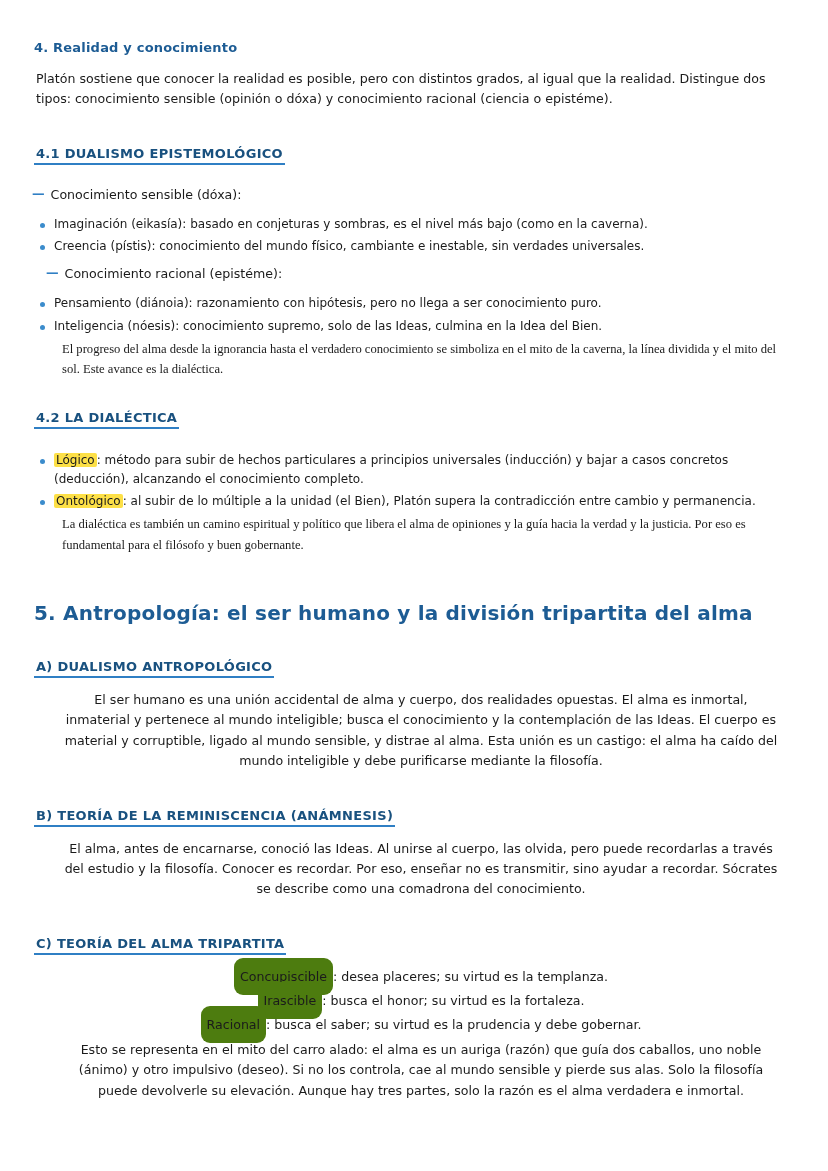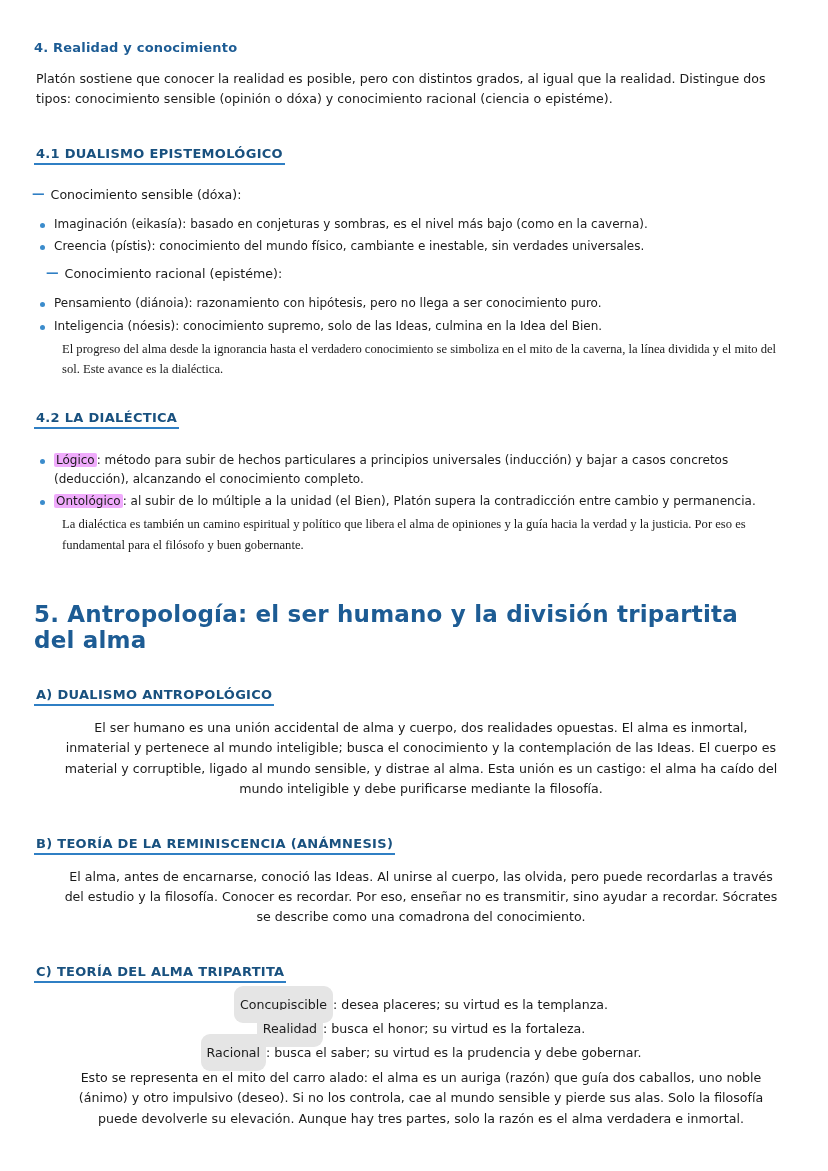--- a/index.html
+++ b/index.html
@@ -26,21 +26,21 @@
   .h1 {
     font-family: "DejaVu Sans", sans-serif;
     color: #1d5c94;
     font-size: 13px;
     font-weight: bold;
     letter-spacing: .2px;
     margin: 10px 0 14px 0;
     padding-left: 2px;
   }
   .h1.second {
-    font-size: 23px;
+    font-size: 20px;
     margin-top: 26px;
     margin-bottom: 16px;
   }
   .h2 {
     display: inline-block;
     color: #19517f;
     font-size: 13px;
     font-weight: bold;
     letter-spacing: .3px;
     border-bottom: 2.5px solid #2f7fc4;
@@ -88,26 +88,26 @@
   .bullet-dot {
     width: 5px;
     height: 5px;
     border-radius: 50%;
     background: #3b8ccc;
     margin: 8px 9px 0 0;
     flex: 0 0 auto;
   }
   .bullet-text { flex: 1 1 auto; }
   .hl-blue {
-    background: #f0abfc;
+    background: #fde047;
     padding: 0 2px;
     border-radius: 2px;
   }
   .hl-round {
-    background: #e5e5e5;
+    background: #4d7c0f;
     padding: 11px 6px;
     border-radius: 9px;
   }
   .cont {
     font-size: 12.6px;
     line-height: 1.62;
     padding-left: 30px;
     max-width: 730px;
     margin: 0 0 4px 0;
     font-family: Liberation Serif, serif;
@@ -195,19 +195,19 @@
 
   <p class="p indent">El alma, antes de encarnarse, conoció las Ideas. Al unirse al cuerpo, las olvida, pero puede recordarlas a través del estudio y la filosofía. Conocer es recordar. Por eso, enseñar no es transmitir, sino ayudar a recordar. Sócrates se describe como una comadrona del conocimiento.</p>
 
   <div class="spacer-sm"></div>
 
   <div class="h2">C) TEORÍA DEL ALMA TRIPARTITA</div>
 
 
   <p class="p indent tight"><span class="hl-round">Concupiscible</span><span>: desea placeres; su virtud es la templanza.</span></p>
 
-  <p class="p indent tight"><span class="hl-round">Realidad</span><span>: busca el honor; su virtud es la fortaleza.</span></p>
+  <p class="p indent tight"><span class="hl-round">Irascible</span><span>: busca el honor; su virtud es la fortaleza.</span></p>
 
   <p class="p indent tight"><span class="hl-round">Racional</span><span>: busca el saber; su virtud es la prudencia y debe gobernar.</span></p>
 
   <p class="p indent">Esto se representa en el mito del carro alado: el alma es un auriga (razón) que guía dos caballos, uno noble (ánimo) y otro impulsivo (deseo). Si no los controla, cae al mundo sensible y pierde sus alas. Solo la filosofía puede devolverle su elevación. Aunque hay tres partes, solo la razón es el alma verdadera e inmortal.</p>
 
 </div>
 
 </body></html>

